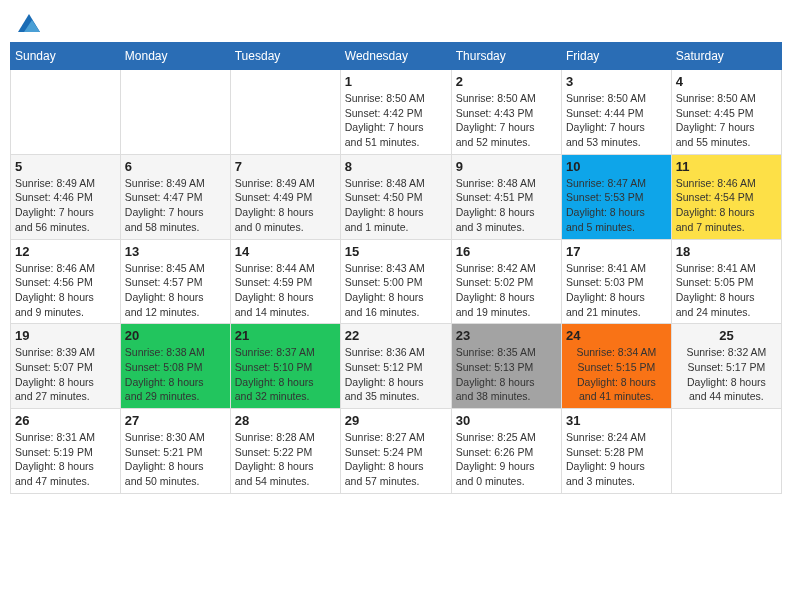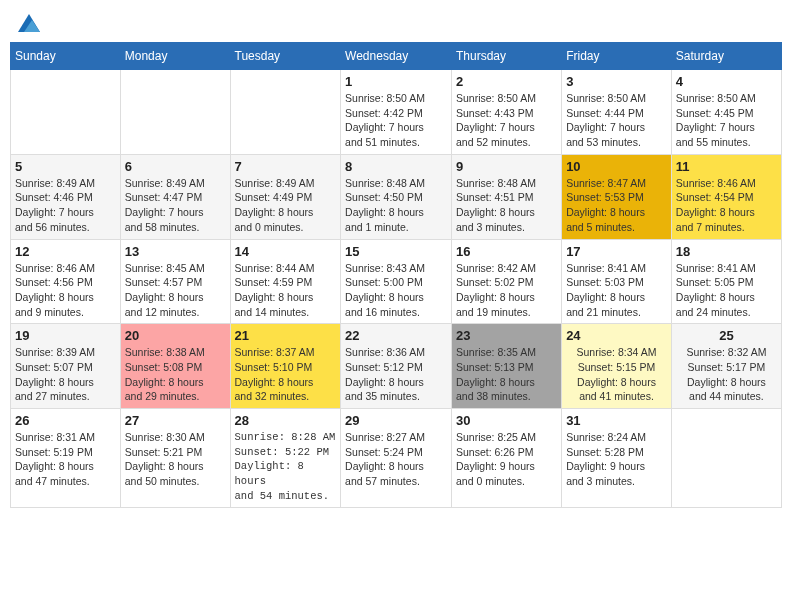--- a/index.html
+++ b/index.html
@@ -189,21 +189,21 @@
 Daylight: 8 hours
 and 1 minute.</div>
         </td>
         <td style="background: rgb(245, 245, 245);">
           <span class="day-number">9</span>
           <div class="day-info" style="white-space: pre-line;">Sunrise: 8:48 AM
 Sunset: 4:51 PM
 Daylight: 8 hours
 and 3 minutes.</div>
         </td>
-        <td style="background: #eab308;">
+        <td style="background: #0ea5e9;">
           <span class="day-number">10</span>
           <div class="day-info" style="white-space: pre-line;">Sunrise: 8:47 AM
 Sunset: 5:53 PM
 Daylight: 8 hours
 and 5 minutes.</div>
         </td>
         <td style="background: #fde047;">
           <span class="day-number">11</span>
           <div class="day-info" style="white-space: pre-line;">Sunrise: 8:46 AM
 Sunset: 4:54 PM
@@ -263,49 +263,49 @@
         </td>
       </tr>
       <tr>
         <td style="background: rgb(245, 245, 245);">
           <span class="day-number">19</span>
           <div class="day-info" style="white-space: pre-line;">Sunrise: 8:39 AM
 Sunset: 5:07 PM
 Daylight: 8 hours
 and 27 minutes.</div>
         </td>
-        <td style="background: #fca5a5;">
+        <td style="background: #22c55e;">
           <span class="day-number">20</span>
           <div class="day-info" style="white-space: pre-line;">Sunrise: 8:38 AM
 Sunset: 5:08 PM
 Daylight: 8 hours
 and 29 minutes.</div>
         </td>
-        <td style="background: #fde047;">
+        <td style="background: #22c55e;">
           <span class="day-number">21</span>
           <div class="day-info" style="white-space: pre-line;">Sunrise: 8:37 AM
 Sunset: 5:10 PM
 Daylight: 8 hours
 and 32 minutes.</div>
         </td>
         <td style="background: rgb(245, 245, 245);">
           <span class="day-number">22</span>
           <div class="day-info" style="white-space: pre-line;">Sunrise: 8:36 AM
 Sunset: 5:12 PM
 Daylight: 8 hours
 and 35 minutes.</div>
         </td>
         <td style="background: #a3a3a3;">
           <span class="day-number">23</span>
           <div class="day-info" style="white-space: pre-line;">Sunrise: 8:35 AM
 Sunset: 5:13 PM
 Daylight: 8 hours
 and 38 minutes.</div>
         </td>
-        <td style="background: #fef9c3;">
+        <td style="background: #f97316;">
           <span class="day-number">24</span>
           <div class="day-info" style="white-space: pre-line; text-align: center;">Sunrise: 8:34 AM
 Sunset: 5:15 PM
 Daylight: 8 hours
 and 41 minutes.</div>
         </td>
         <td style="background: rgb(245, 245, 245); text-align: center;">
           <span class="day-number">25</span>
           <div class="day-info" style="white-space: pre-line;">Sunrise: 8:32 AM
 Sunset: 5:17 PM
@@ -323,21 +323,21 @@
         </td>
         <td>
           <span class="day-number">27</span>
           <div class="day-info" style="white-space: pre-line;">Sunrise: 8:30 AM
 Sunset: 5:21 PM
 Daylight: 8 hours
 and 50 minutes.</div>
         </td>
         <td>
           <span class="day-number">28</span>
-          <div class="day-info" style="white-space: pre-line; font-family: Liberation Mono, monospace;">Sunrise: 8:28 AM
+          <div class="day-info" style="white-space: pre-line;">Sunrise: 8:28 AM
 Sunset: 5:22 PM
 Daylight: 8 hours
 and 54 minutes.</div>
         </td>
         <td>
           <span class="day-number">29</span>
           <div class="day-info" style="white-space: pre-line;">Sunrise: 8:27 AM
 Sunset: 5:24 PM
 Daylight: 8 hours
 and 57 minutes.</div>

